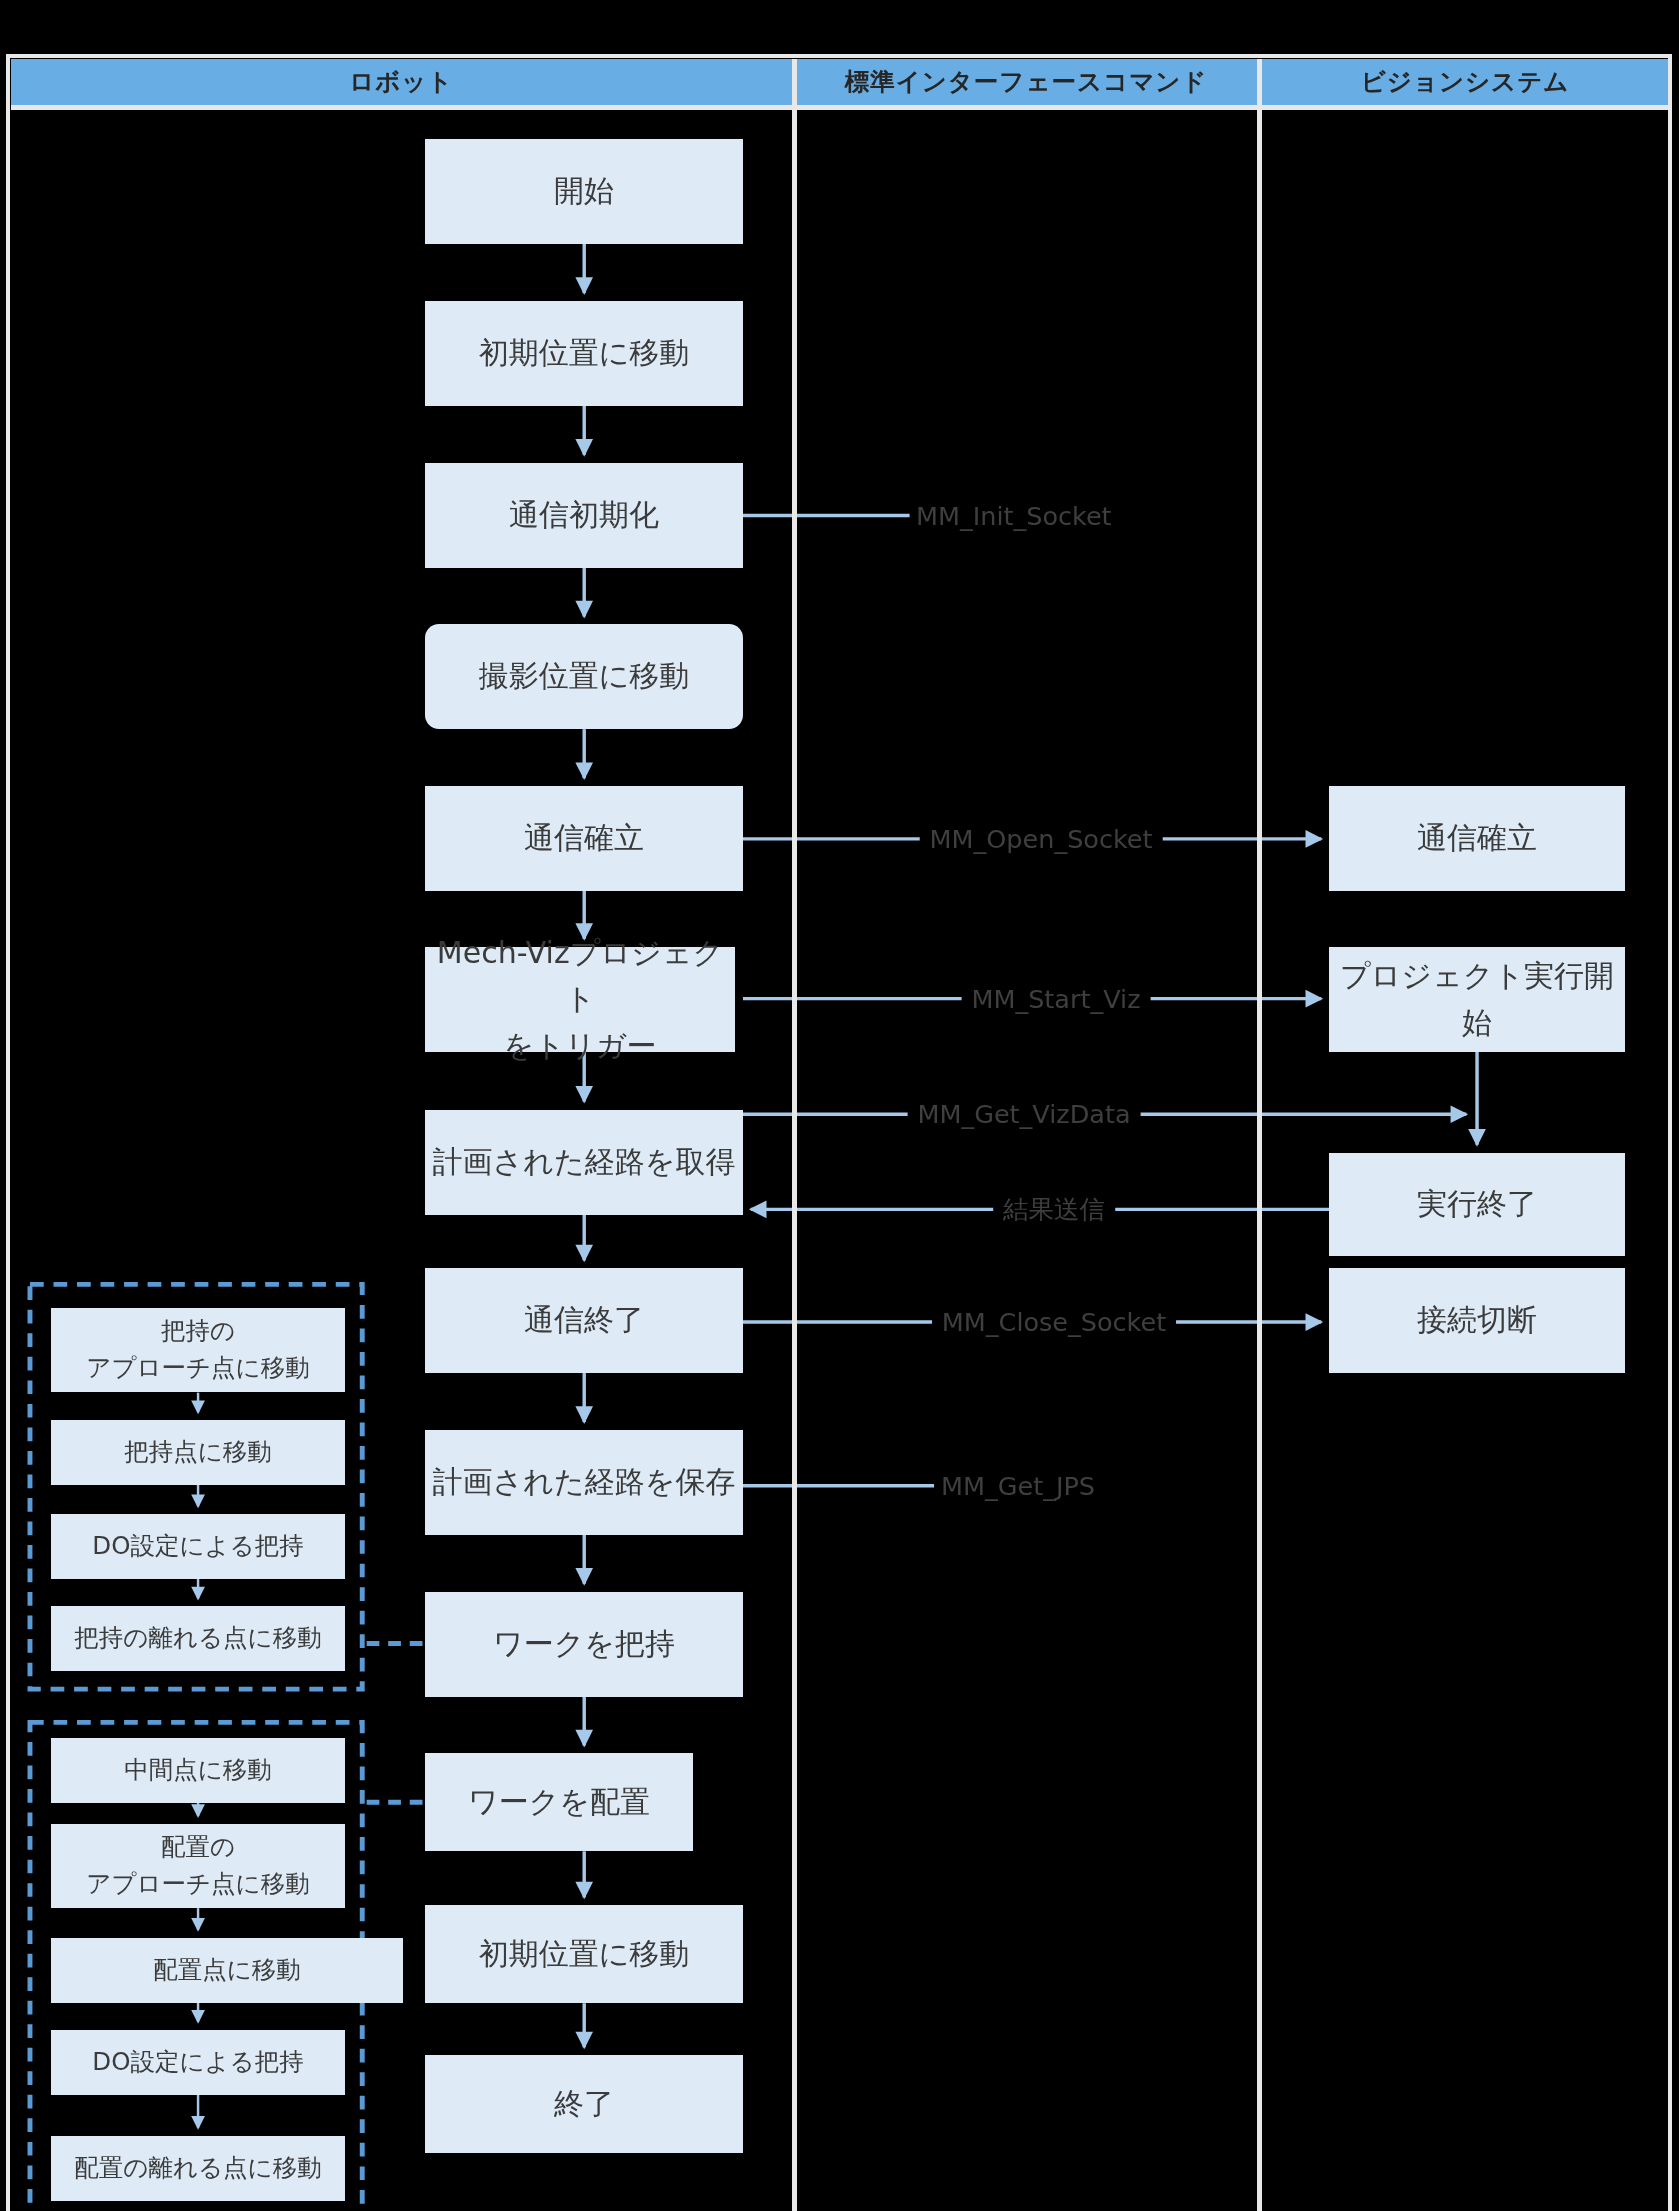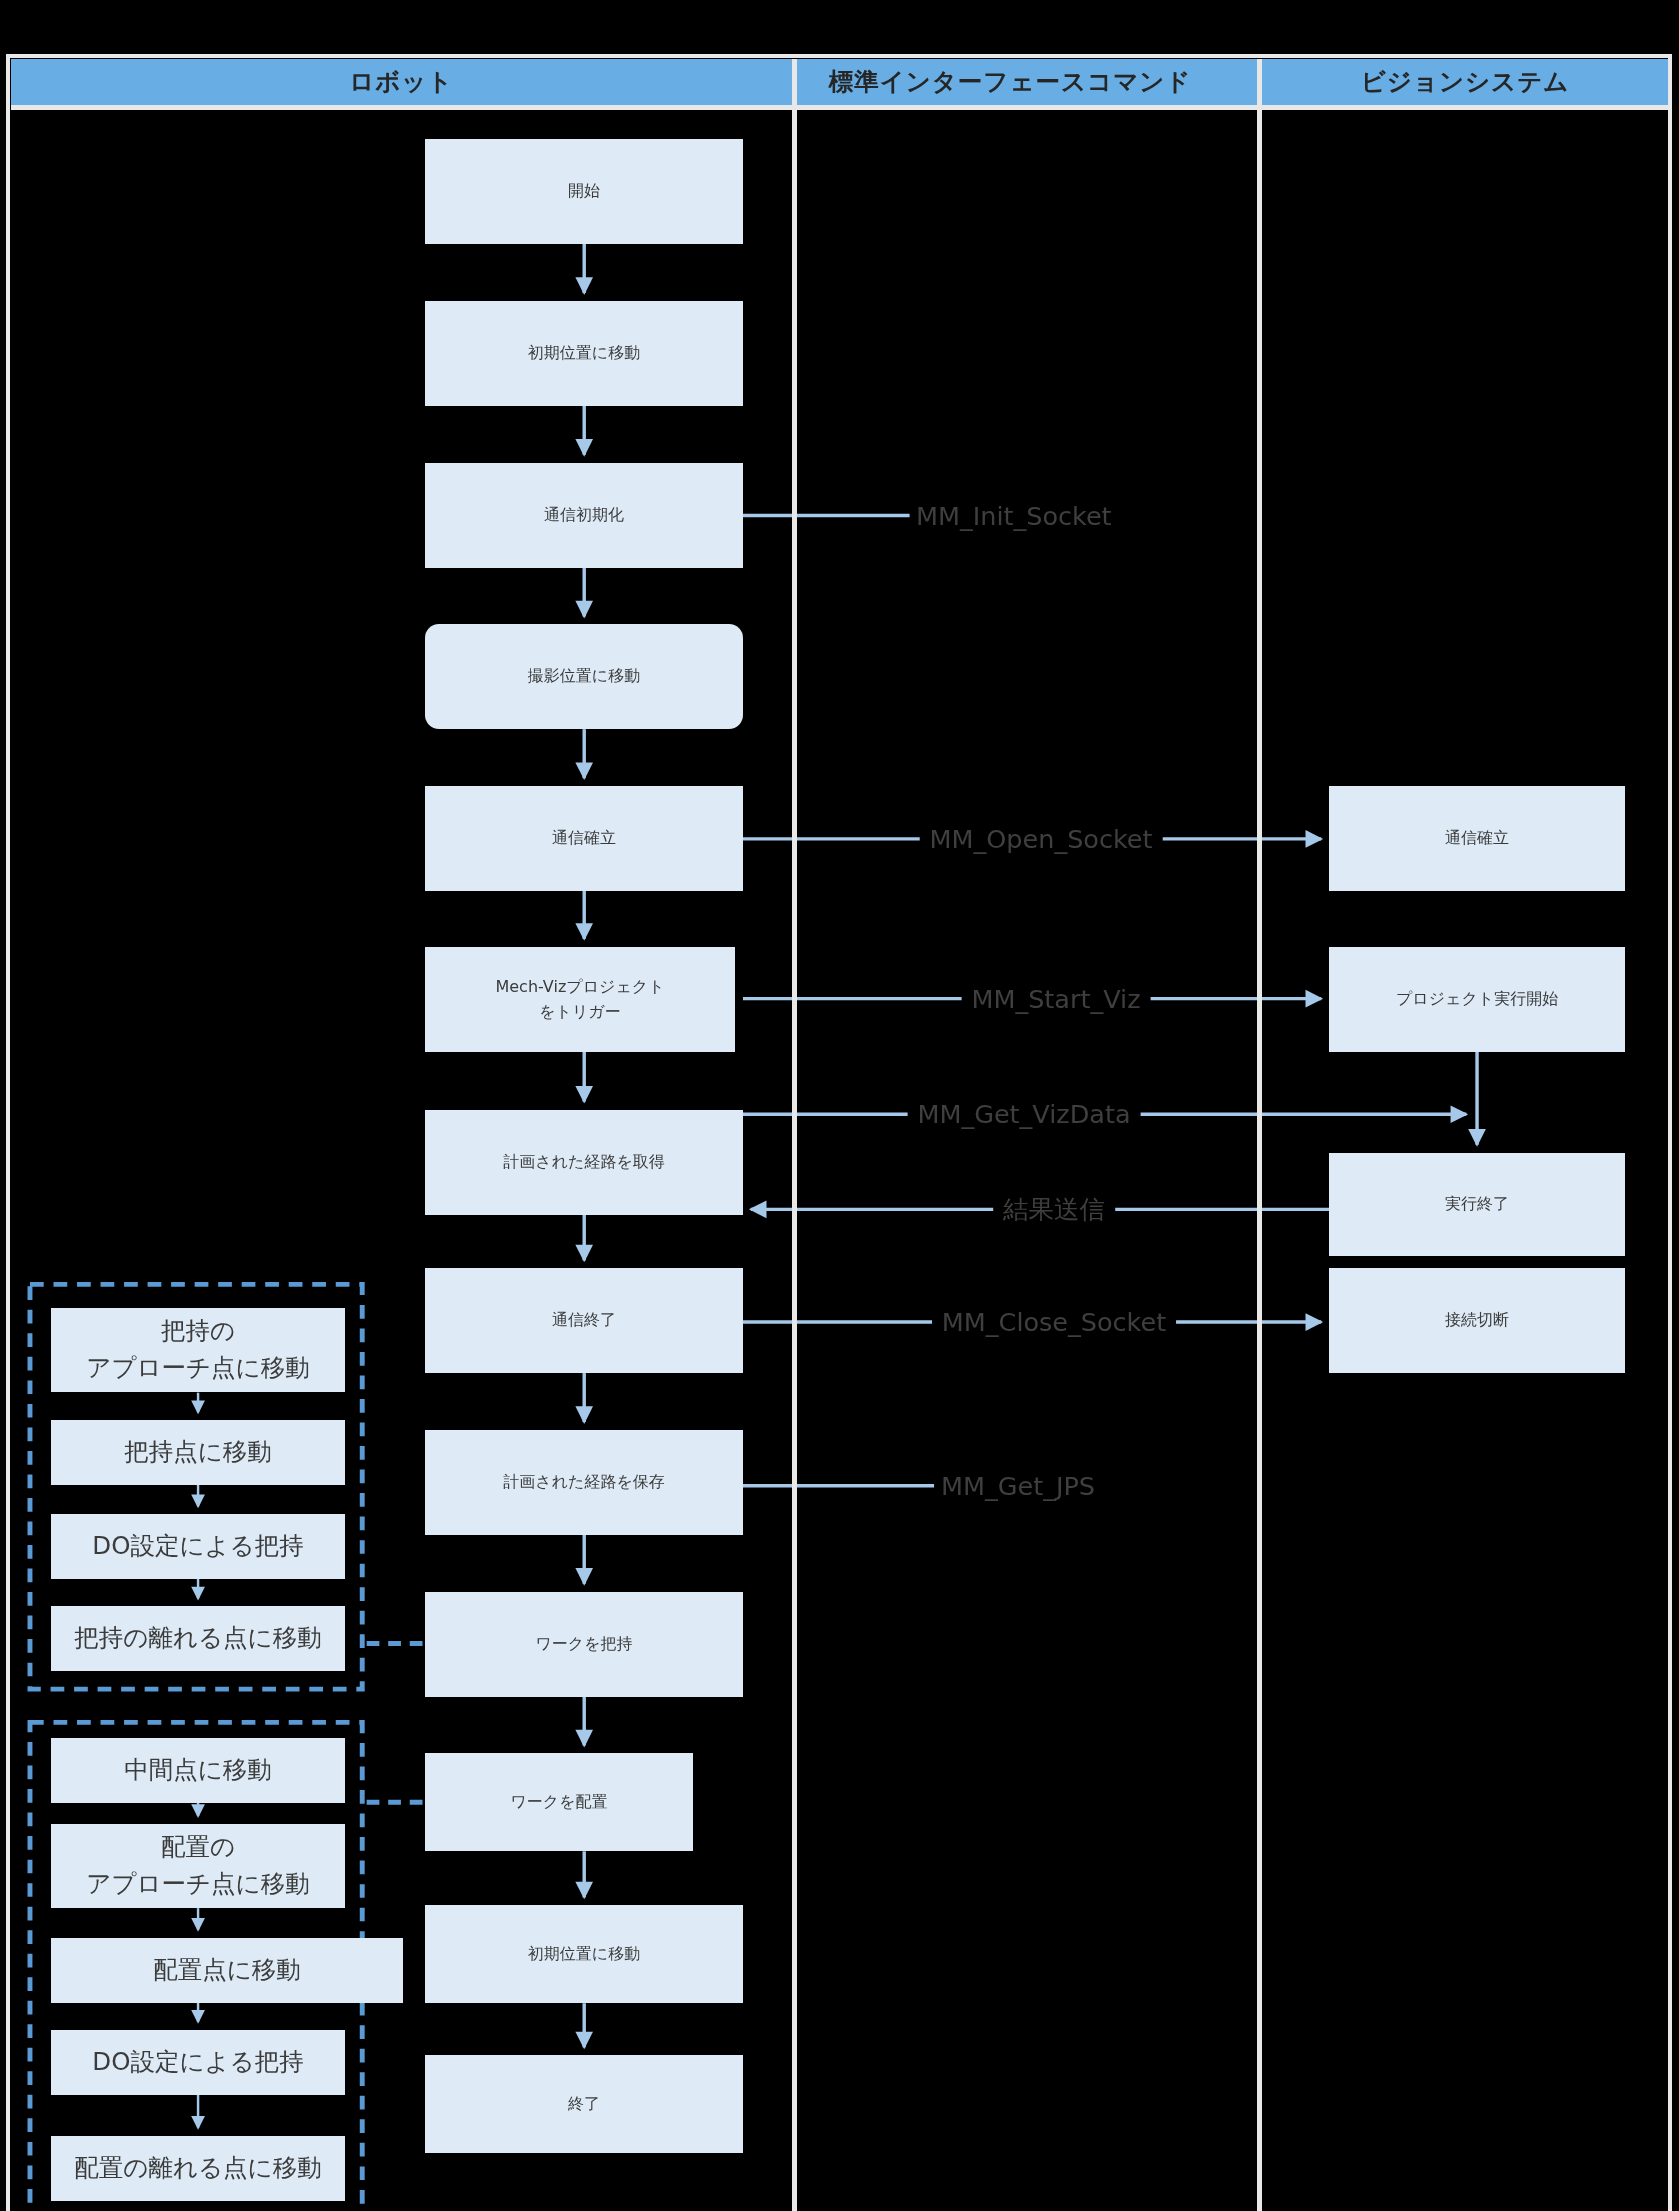--- a/index.html
+++ b/index.html
@@ -15,40 +15,40 @@
     position:absolute;left:10.8px;top:10.8px;width:1658px;height:46px;
     background:#68AEE4;z-index:1;
   }
   .header-cell{
     position:absolute;top:10.8px;height:46px;display:flex;align-items:center;justify-content:center;
     color:#262626;font-size:24.5px;font-weight:bold;z-index:2;letter-spacing:1px;
   }
   .vdiv{position:absolute;top:10.8px;width:4.9px;height:2190px;background:#E8E8E8;z-index:3;}
   .hdiv{position:absolute;left:10.8px;top:57px;width:1658px;height:4.9px;background:#E8E8E8;z-index:3;}
   .box{
-    position:absolute;background:#DEEBF7;color:#3B3B3B;font-size:16px;
+    position:absolute;background:#DEEBF7;color:#3B3B3B;font-size:30px;
     display:flex;align-items:center;justify-content:center;text-align:center;
     white-space:pre-line;line-height:1.55;z-index:2;
   }
   .box.small{font-size:24.5px;line-height:1.5;}
   .cmd{
     position:absolute;color:#3F3F3F;font-size:25.5px;white-space:nowrap;z-index:3;
   }
   .cmd.online{transform:translate(-50%,-50%);background:#000;padding:0 9.8px;}
   .cmd.lineend{transform:translateY(-50%);}
   svg.links{position:absolute;left:0;top:0;z-index:2;}
 </style>
 </head>
 <body>
 
 <div class="canvas">
 
   <div class="header-band"></div>
   <div class="header-cell" style="left:10.8px;width:781px;">ロボット</div>
-  <div class="header-cell" style="left:752px;width:516px;">標準インターフェースコマンド</div>
+  <div class="header-cell" style="left:768px;width:516px;">標準インターフェースコマンド</div>
   <div class="header-cell" style="left:1261px;width:408px;">ビジョンシステム</div>
   <div class="vdiv" style="left:792px;"></div>
   <div class="vdiv" style="left:1257px;"></div>
   <div class="hdiv"></div>
 
   <svg class="links" width="1680" height="2211" viewBox="0 0 1714 2256">
     <defs>
       <marker id="ah" markerUnits="userSpaceOnUse" markerWidth="20" markerHeight="20" viewBox="0 0 20 20" refX="17" refY="10" orient="auto">
         <path d="M1,1 L19,10 L1,19 Z" fill="#A6C9E9"></path>
       </marker>

